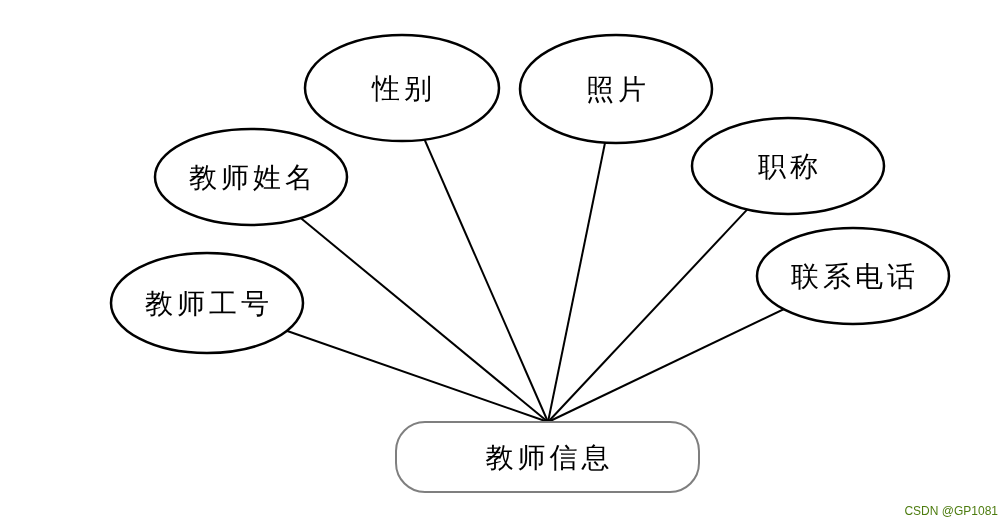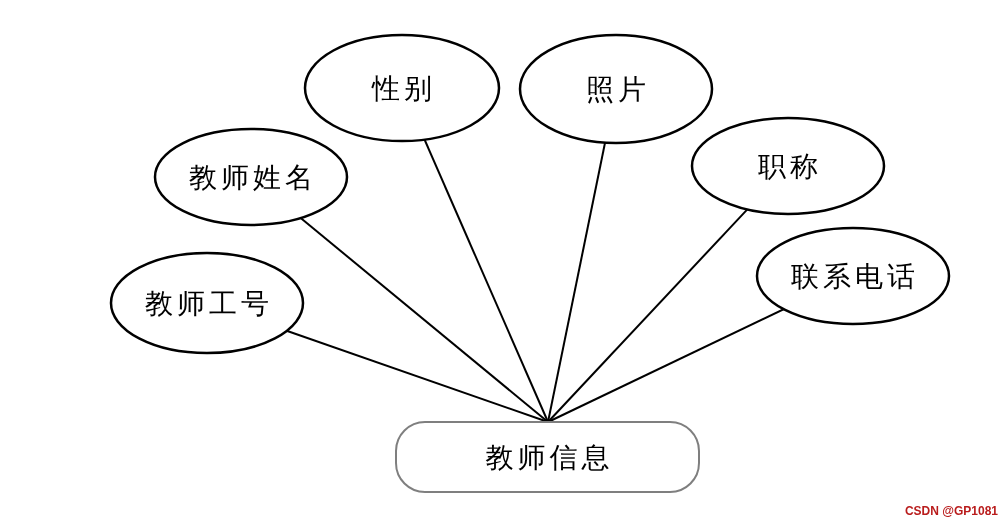--- a/index.html
+++ b/index.html
@@ -69,14 +69,14 @@
       </g>
       <g>
         <ellipse cx="853" cy="276" rx="96" ry="48" fill="#ffffff" stroke="#000000" stroke-width="2.5"></ellipse>
         <text x="855" y="276" text-anchor="middle" dominant-baseline="central" class="node-label">联系电话</text>
       </g>
       <g>
         <rect x="396" y="422" width="303" height="70" rx="29" ry="29" fill="#ffffff" stroke="#7f7f7f" stroke-width="2"></rect>
         <text x="549.5" y="457" text-anchor="middle" dominant-baseline="central" class="node-label">教师信息</text>
       </g>
     </svg>
-  <div class="watermark" style="color: #b91c1c; font-weight: bold;">CSDN @GP1081</div>
+  <div class="watermark" style="color: #4d7c0f;">CSDN @GP1081</div>
 </div>
 
 </body></html>

